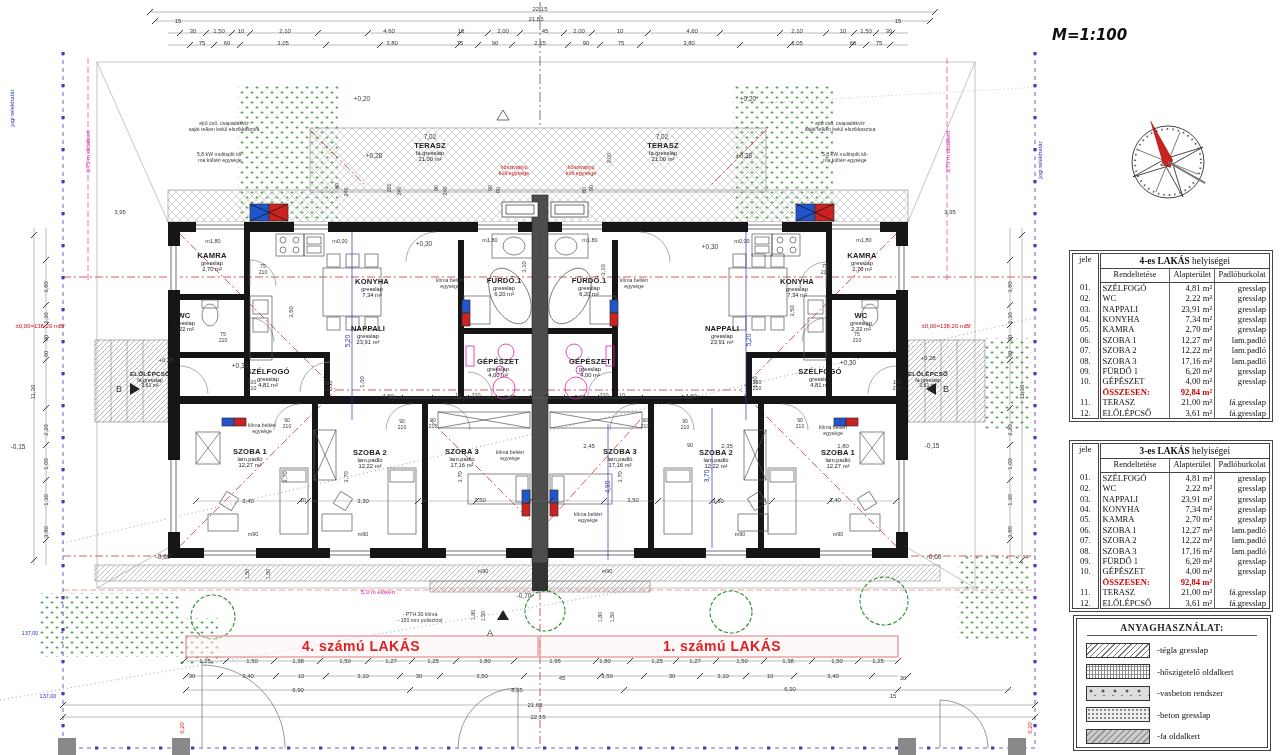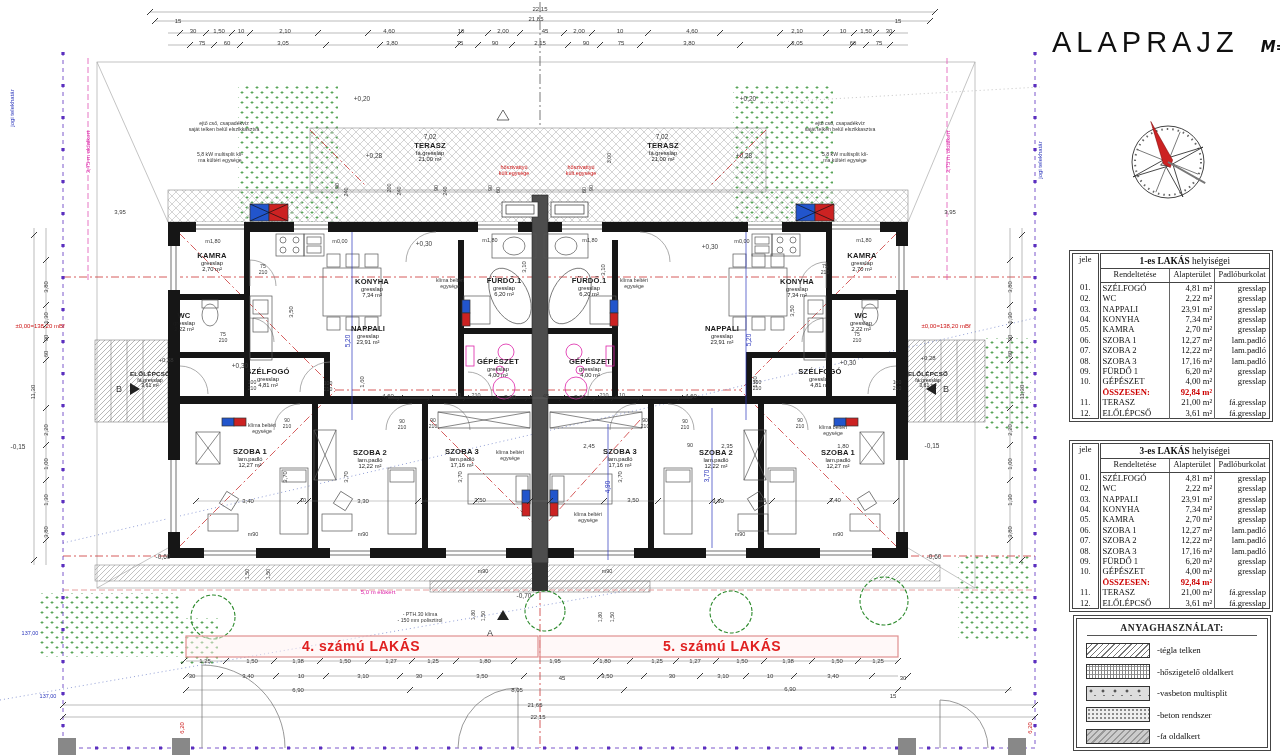--- a/index.html
+++ b/index.html
@@ -845,26 +845,25 @@
         <div class="rn">SZOBA 2</div>
         <div class="rs">lam.padló</div>
         <div class="rs">12,22 m²</div>
       </div>
       <div class="room" style="left: 838px; top: 459px;">
         <div class="rn">SZOBA 1</div>
         <div class="rs">lam.padló</div>
         <div class="rs">12,27 m²</div>
       </div>
       <div class="banner" style="left: 361px; top: 646px;">4. számú LAKÁS</div>
-      <div class="banner" style="left: 722px; top: 646px;">5. számú LAKÁS</div>
+      <div class="banner" style="left: 722px; top: 646px;">1. számú LAKÁS</div>
     </div>
 </div>
 
 <div id="title-row">
-  <span id="main-title">ALAPRAJZ</span>
   <span id="scale-label">M=1:100</span>
 </div>
 
 <svg id="compass" width="104" height="104" viewBox="0 0 104 104">
   <circle cx="52" cy="52" r="36" fill="none" stroke="#444" stroke-width="1"></circle>
   <circle cx="52" cy="52" r="33" fill="none" stroke="#666" stroke-width="2" stroke-dasharray="1.5,4"></circle>
   <g transform="rotate(-23 52 52)">
     <g fill="#fff" stroke="#333" stroke-width="0.8">
       <polygon points="52,14 56,52 52,60 48,52"></polygon>
       <polygon points="52,90 56,52 52,44 48,52"></polygon>
@@ -876,21 +875,21 @@
     </g>
     <polygon points="52,8 57,52 52,58 47,52" fill="#cc2222" stroke="#881111" stroke-width="0.5"></polygon>
     <path d="M52,52 L78,86" stroke="#777" stroke-width="2"></path>
   </g>
 </svg>
 
 <table class="rtab" style="left:1072px;top:253px">
   <tbody>
       <tr>
     <td class="jele" rowspan="2">jele</td>
-    <td class="ttl" colspan="3"><b>1-es LAKÁS</b><span> helyiségei</span></td>
+    <td class="ttl" colspan="3"><b>4-es LAKÁS</b><span> helyiségei</span></td>
   </tr>
   <tr class="hdr">
     <td>Rendeltetése</td>
     <td class="carea">Alapterület</td>
     <td class="cfloor">Padlóburkolat</td>
   </tr>
   </tbody>
     <tbody>
       <tr>
         <td class="jele">01.</td>
@@ -1065,32 +1064,32 @@
         <td class="cfloor">fá.gresslap</td>
       </tr>
     </tbody>
 </table>
 
 <div id="legend">
   <h3>ANYAGHASZNÁLAT:</h3>
   <div id="legend-rows">
       <div class="lrow">
         <div class="sw brick"></div>
-        <span>-tégla telken</span>
+        <span>-tégla gresslap</span>
       </div>
       <div class="lrow">
         <div class="sw insulation"></div>
         <span>-hőszigetelő oldalkert</span>
       </div>
       <div class="lrow">
         <div class="sw rc"></div>
-        <span>-vasbeton multisplit</span>
+        <span>-vasbeton rendszer</span>
       </div>
       <div class="lrow">
         <div class="sw concrete"></div>
-        <span>-beton rendszer</span>
+        <span>-beton gresslap</span>
       </div>
       <div class="lrow">
         <div class="sw wood"></div>
         <span>-fa oldalkert</span>
       </div>
     </div>
 </div>
 
 </body></html>

